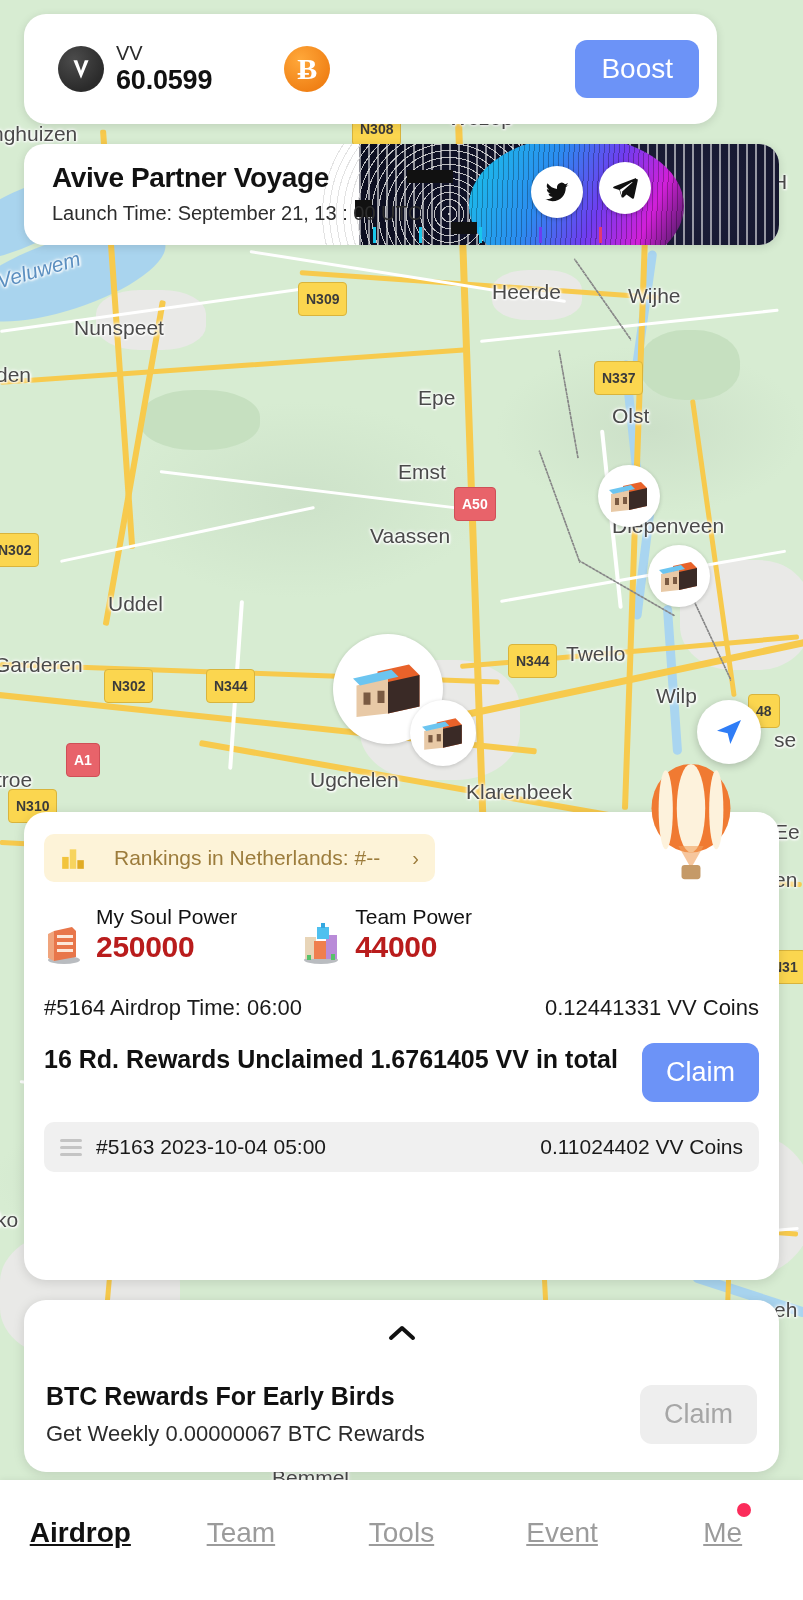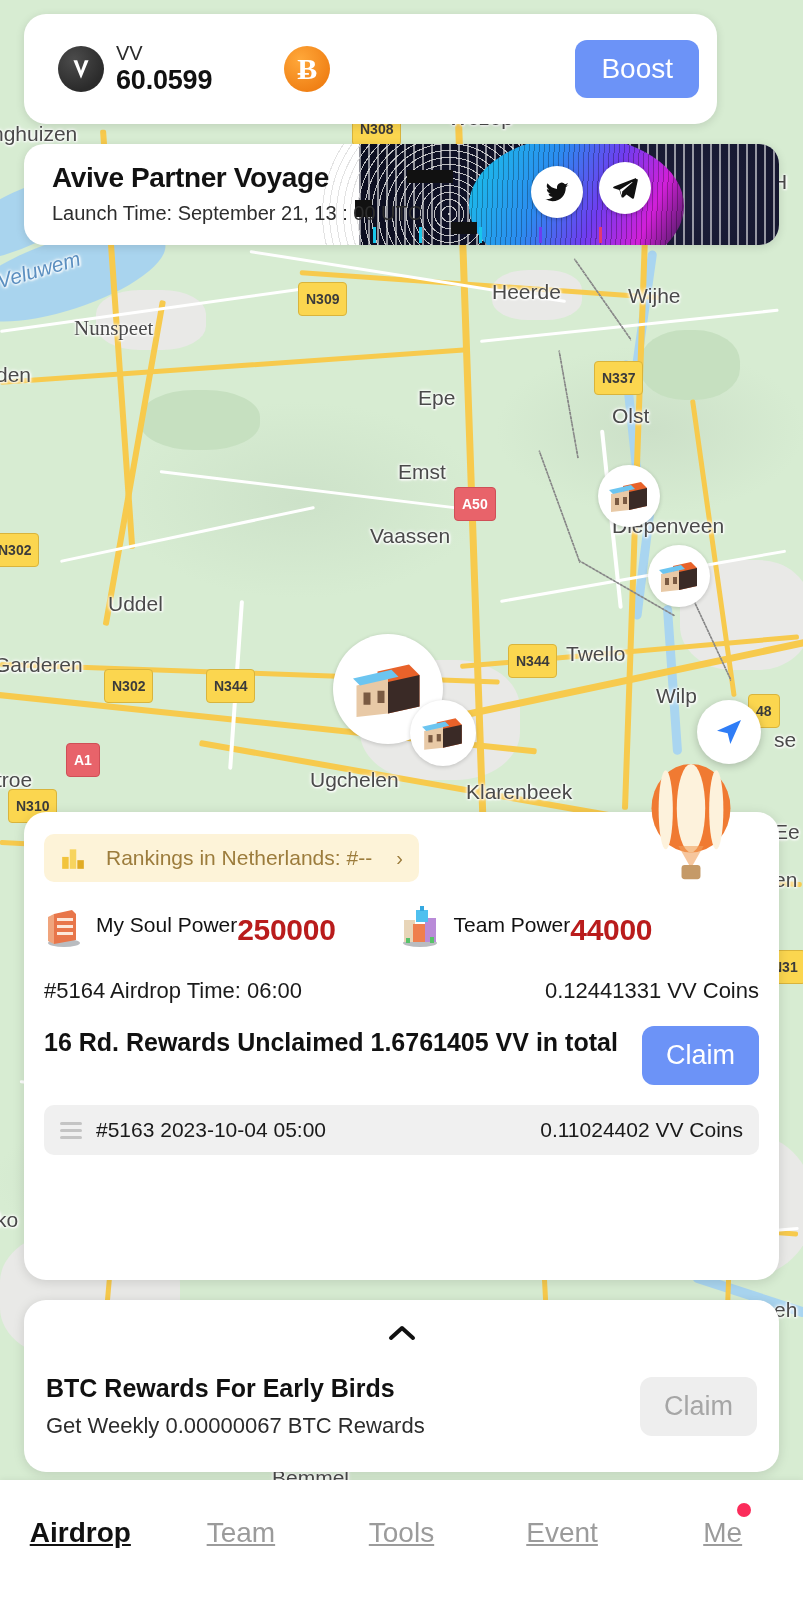--- a/index.html
+++ b/index.html
@@ -138,31 +138,31 @@
 
   
   .airdrop-card {
     position:absolute; left: 24px; top: 812px; width: 755px; height: 468px;
     background:#fff; border-radius: 22px; box-shadow: 0 2px 12px rgba(0,0,0,.13);
     padding: 22px 20px 0 20px;
   }
   .balloon { position:absolute; right: 40px; top: -48px; width: 96px; height: 120px; }
 
   .rank-pill {
-    display:inline-flex; align-items:center; gap: 20px;
+    display:inline-flex; align-items:center; gap: 28px;
     background: #fdf3d8; border-radius: 10px;
     padding: 11px 16px; cursor:pointer;
   }
   .rank-pill-text { font-size: 21px; color: #9c7c3c; }
   .rank-chevron { font-size: 20px; color: #9c7c3c; margin-left: 4px; }
 
   .stats-row { display:flex; align-items:flex-end; margin-top: 22px; }
   .stat { display:flex; align-items:flex-end; gap: 12px; }
   .stat + .stat { margin-left: 62px; }
-  .stat-texts { display:flex; flex-direction:row; line-height:1.2; }
+  .stat-texts { display:flex; flex-direction:column; line-height:1.2; }
   .stat-label { font-size: 21px; color: #111; }
   .stat-value { font-size: 30px; font-weight: 700; color:#b91c1c; letter-spacing:-.3px; }
 
   .airdrop-row {
     display:flex; justify-content:space-between; align-items:center;
     margin-top: 30px; font-size: 22px; color:#1a1a1a;
   }
 
   .rewards-row { display:flex; align-items:flex-start; margin-top: 22px; gap: 18px; }
   .rewards-text { flex: 1; }
@@ -185,21 +185,21 @@
 
   
   .btc-card {
     position:absolute; left: 24px; top: 1300px; width: 755px; height: 172px;
     background:#fff; border-radius: 22px; box-shadow: 0 2px 12px rgba(0,0,0,.13);
     padding: 16px 22px 0 22px;
   }
   .collapse-chevron {
     display:flex; justify-content:center; align-items:center; height: 34px; cursor:pointer;
   }
-  .btc-body { display:flex; align-items:center; justify-content:space-between; margin-top: 24px; }
+  .btc-body { display:flex; align-items:center; justify-content:space-between; margin-top: 32px; }
   .btc-title { font-size: 25px; font-weight: 700; color:#111; }
   .btc-sub { font-size: 22px; color:#2c2c2c; margin-top: 10px; }
   .claim-btn.disabled { background:#eeeeee; color:#a6a6a6; }
 
   
   .bottom-nav {
     position:absolute; left:0; right:0; bottom:0; height: 120px;
     background:#fff; display:flex; align-items:center;
     box-shadow: 0 -1px 6px rgba(0,0,0,.06);
   }
@@ -273,21 +273,21 @@
 
     <div class="road dash" style="left:575px; top:258px; width:100px; transform:rotate(55deg);"></div>
     <div class="road dash" style="left:560px; top:350px; width:110px; transform:rotate(80deg);"></div>
     <div class="road dash" style="left:540px; top:450px; width:120px; transform:rotate(70deg);"></div>
     <div class="road dash" style="left:580px; top:560px; width:110px; transform:rotate(30deg);"></div>
     <div class="road dash" style="left:690px; top:590px; width:100px; transform:rotate(65deg);"></div>
 
     <div>
       <div class="maplabel" style="left:-8px;  top:122px;">nghuizen</div>
       <div class="maplabel" style="left:448px; top:106px;">Wezep</div>
-      <div class="maplabel" style="left:74px;  top:316px;font-family:Liberation Serif, serif;">Nunspeet</div>
+      <div class="maplabel" style="left:74px;  top:316px;">Nunspeet</div>
       <div class="maplabel" style="left:-4px;  top:363px;">den</div>
       <div class="maplabel" style="left:492px; top:280px;">Heerde</div>
       <div class="maplabel" style="left:628px; top:284px;">Wijhe</div>
       <div class="maplabel" style="left:772px; top:170px;">H</div>
       <div class="maplabel" style="left:418px; top:386px;">Epe</div>
       <div class="maplabel" style="left:612px; top:404px;">Olst</div>
       <div class="maplabel" style="left:398px; top:460px;">Emst</div>
       <div class="maplabel" style="left:370px; top:524px;">Vaassen</div>
       <div class="maplabel" style="left:612px; top:514px;">Diepenveen</div>
       <div class="maplabel" style="left:672px; top:570px;">nter</div>

